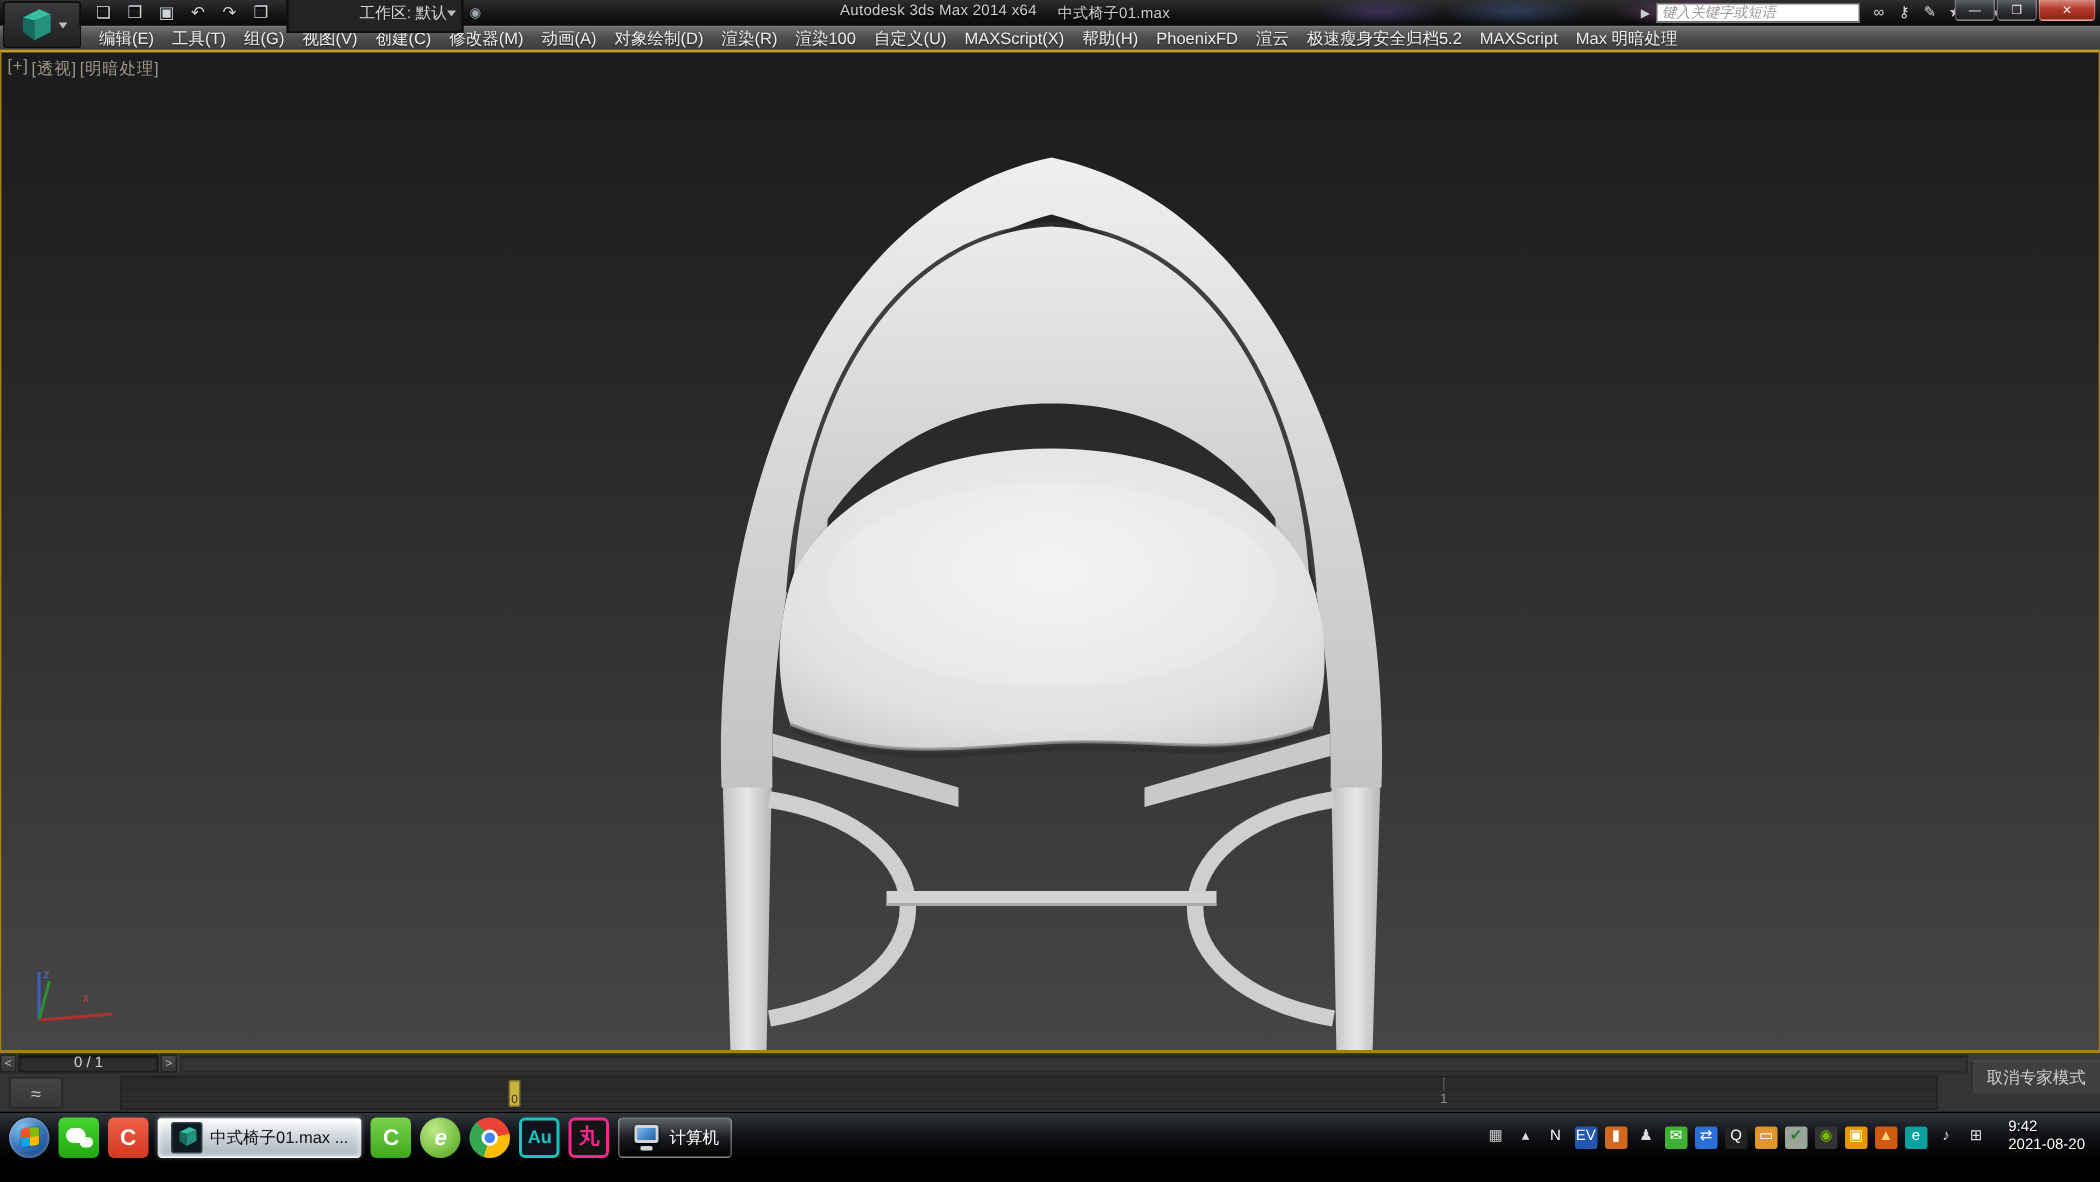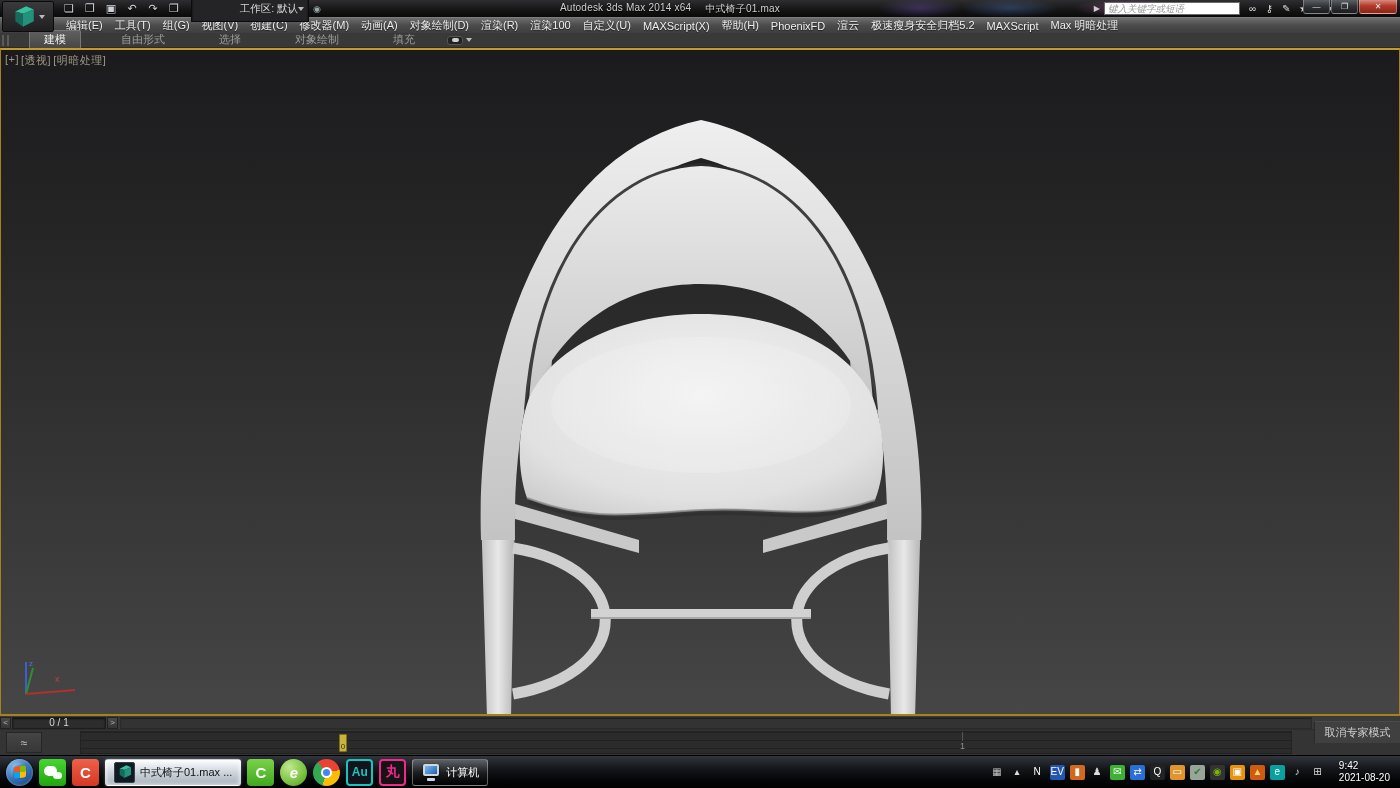--- a/index.html
+++ b/index.html
@@ -206,37 +206,20 @@
       <span class="mi" data-name="menu-item">自定义(U)</span>
       <span class="mi" data-name="menu-item">MAXScript(X)</span>
       <span class="mi" data-name="menu-item">帮助(H)</span>
       <span class="mi" data-name="menu-item">PhoenixFD</span>
       <span class="mi" data-name="menu-item">渲云</span>
       <span class="mi" data-name="menu-item">极速瘦身安全归档5.2</span>
       <span class="mi" data-name="menu-item">MAXScript</span>
       <span class="mi" data-name="menu-item">Max 明暗处理</span>
     </div>
 
-  <div class="ribbonrow" data-name="ribbon-tab-row">
-    <span class="grip" data-name="ribbon-grip-handle"></span>
-    <div class="rtabs">
-
-    <span class="rtab active" data-name="ribbon-tab-modeling">建模</span>
-        <span class="rtab" data-name="ribbon-tab-freeform">自由形式</span>
-        <span class="rtab" data-name="ribbon-tab-selection">选择</span>
-        <span class="rtab" data-name="ribbon-tab-object-paint">对象绘制</span>
-        <span class="rtab" data-name="ribbon-tab-populate">填充</span>
-      </div>
-    <div class="ribtoggle" data-name="ribbon-minimize-button">
-      <span class="pillico" data-name="ribbon-pill-icon">
-          <i></i>
-        </span>
-      <span class="caret" data-name="ribbon-toggle-caret-icon"></span>
-    </div>
-  </div>
 
   <div class="viewport" data-name="perspective-viewport">
     <div class="vplabel">
       <span data-name="viewport-menu-plus">[+]</span>
       <span data-name="viewport-menu-view">[透视]</span>
       <span data-name="viewport-menu-shading">[明暗处理]</span>
     </div>
 
     <svg class="chairsvg" width="460" height="628" viewBox="0 0 460 628" data-name="chair-model">
       <defs>

